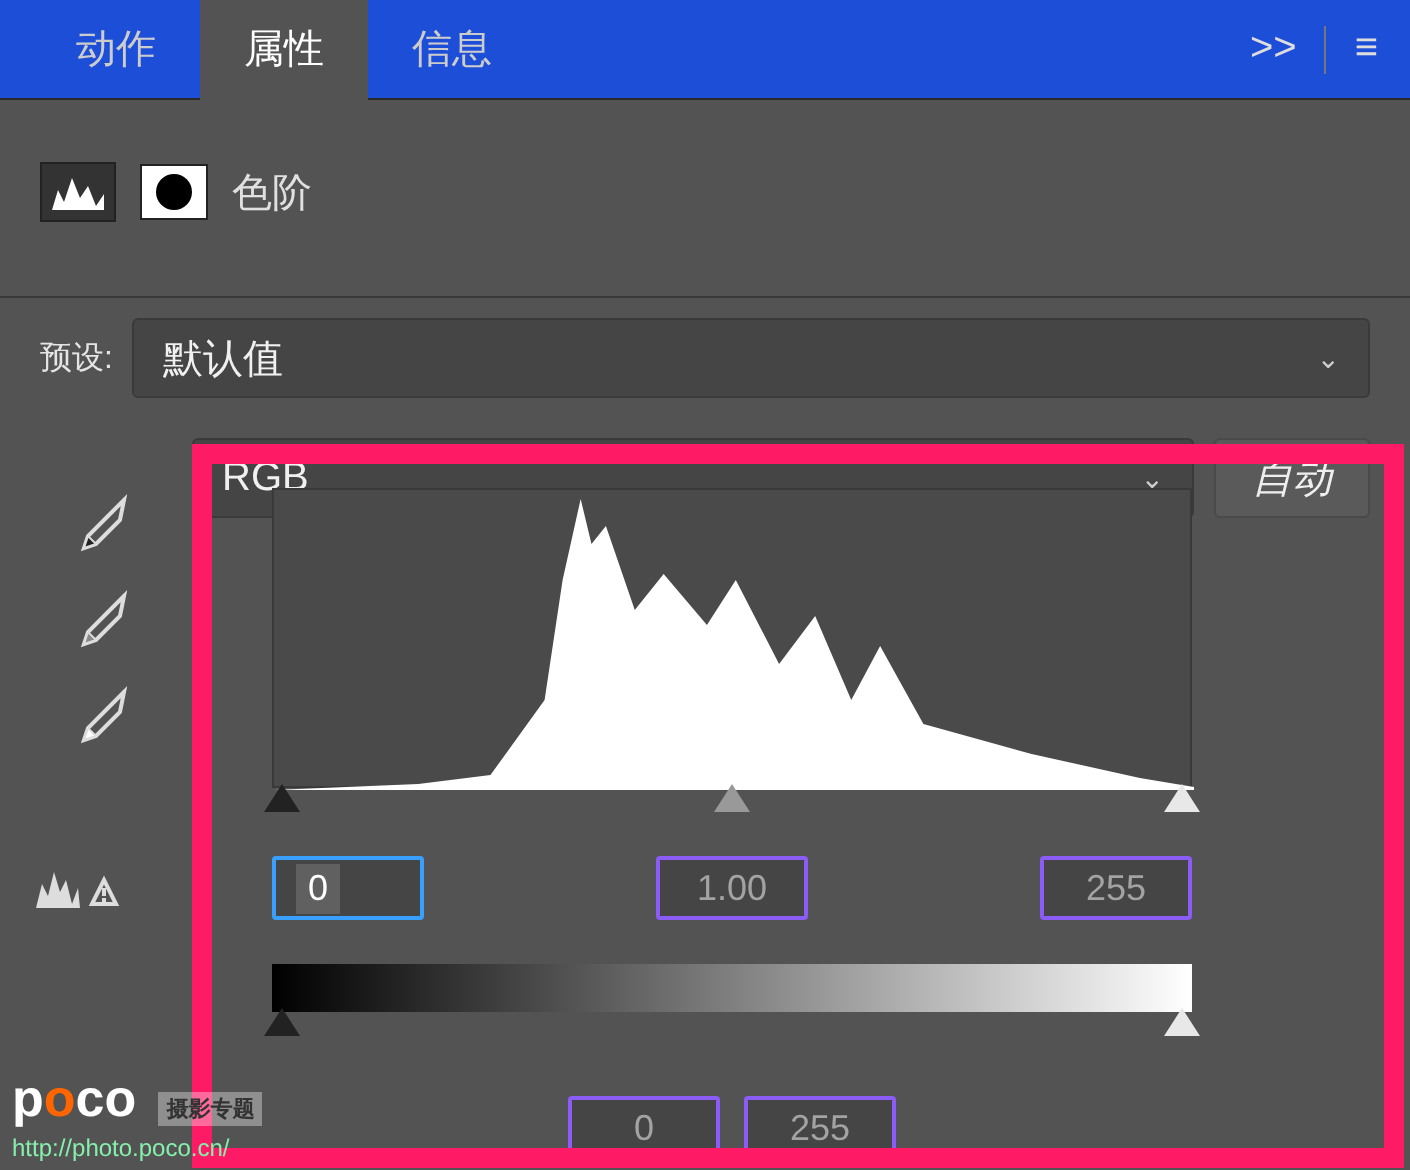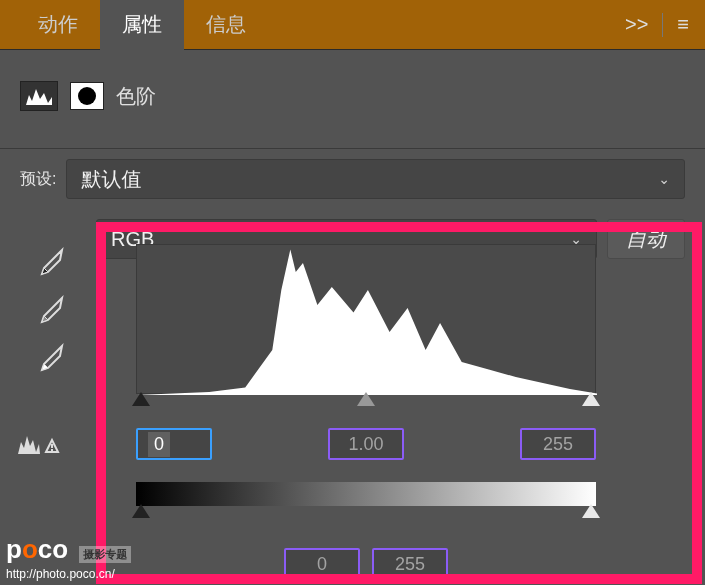--- a/index.html
+++ b/index.html
@@ -10,21 +10,21 @@
   font-family: "Microsoft YaHei", Arial, sans-serif;
   color: #e8e8e8;
   font-size: 18px;
   overflow: hidden;
   position: relative;
 }
 .tab-bar {
   display: flex;
   align-items: center;
   height: 50px;
-  background: #a16207;
+  background: #1d4ed8;
   padding: 0 16px;
   border-bottom: 1px solid #2a2a2a;
 }
 .tab {
   padding: 14px 22px;
   cursor: pointer;
   color: #ccc;
   font-size: 20px;
 }
 .tab.active {
@@ -243,21 +243,21 @@
   font-size: 11px;
   background: rgba(255,255,255,0.35);
   padding: 1px 4px;
   display: inline-block;
   color: #333;
   margin-left: 4px;
   text-align: right;
 }
 .watermark .url {
   font-size: 12px;
-  color: #ffffff;
+  color: #86efac;
   margin-top: 2px;
 }
 .warn-icon {
   position: absolute;
   left: 16px;
   top: 430px;
 }
 </style>
 </head>
 <body>

